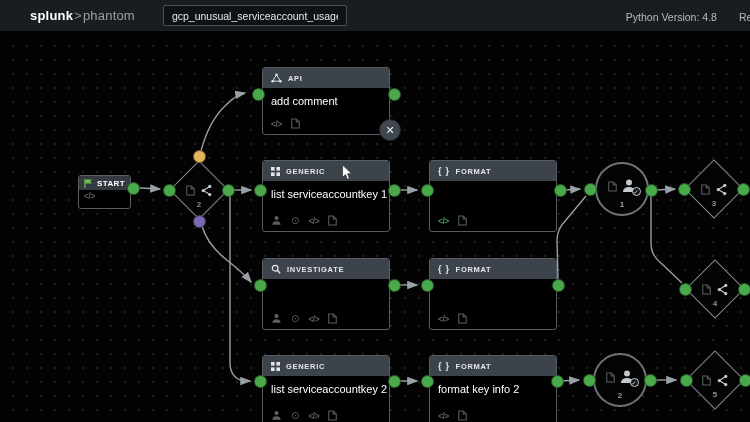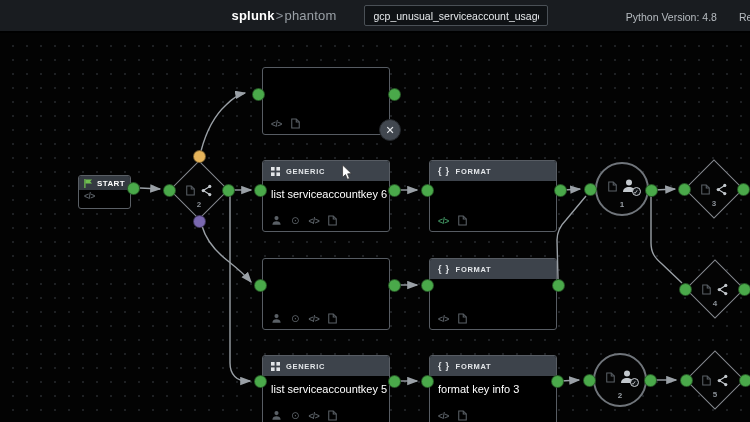--- a/index.html
+++ b/index.html
@@ -7,21 +7,20 @@
   body { font-family:"Liberation Sans","DejaVu Sans",sans-serif; }
   #app {
     position:relative; width:750px; height:422px; overflow:hidden;
     background:#050505;
   }
   
   #topbar {
     position:absolute; left:0; top:0; width:750px; height:33px;
     background:#191c20; display:flex; align-items:center; z-index:50;
     border-bottom:2px solid #000;
-    justify-content:center;
   }
   .logo { margin-left:30px; font-size:13px; white-space:nowrap; letter-spacing:0.2px; }
   .logo .lp { color:#ffffff; font-weight:bold; }
   .logo .ls { color:#8a9097; font-weight:normal; padding:0 1px; }
   .logo .lph { color:#9aa0a6; font-weight:normal; }
   .playbook-input {
     margin-left:28px; width:184px; height:21px; background:#0f1215;
     border:1px solid #4a5056; border-radius:2px; color:#e6e9ec;
     font-size:10.5px; padding:0 8px; font-family:"Liberation Sans",sans-serif;
     outline:none;
@@ -181,20 +180,32 @@
           <path d="M12,3 L4,8 L12,13" fill="none" stroke="currentColor" stroke-width="1.4"></path>
           <circle cx="12" cy="3" r="2" fill="currentColor"></circle>
           <circle cx="4" cy="8" r="2" fill="currentColor"></circle>
           <circle cx="12" cy="13" r="2" fill="currentColor"></circle>
         </svg>
     </span>
   </div>
   <div class="node-number" style="left:189px; top:200px;">2</div>
 
   <div class="block" style="left:262px; top:67px; height:68px;">
+    <div class="block-header">
+      <span class="icn">
+        <svg width="11" height="10" viewBox="0 0 14 12">
+            <path d="M7,2 L2,10 H12 Z" fill="none" stroke="currentColor" stroke-width="1.2"></path>
+            <circle cx="7" cy="2" r="1.6" fill="currentColor"></circle>
+            <circle cx="2" cy="10" r="1.6" fill="currentColor"></circle>
+            <circle cx="12" cy="10" r="1.6" fill="currentColor"></circle>
+          </svg>
+      </span>
+      <span>API</span>
+    </div>
+    <div class="block-name">add comment</div>
     <div class="block-icons">
       <span class="icn code-glyph">&lt;/&gt;</span>
       <span class="icn">
         <svg width="9" height="11" viewBox="0 0 12 14">
             <path d="M1,1 H7 L11,5 V13 H1 Z" fill="none" stroke="currentColor" stroke-width="1.4"></path>
             <path d="M7,1 V5 H11" fill="none" stroke="currentColor" stroke-width="1.4"></path>
           </svg>
       </span>
     </div>
   </div>
@@ -204,21 +215,21 @@
       <span class="icn">
         <svg width="9" height="9" viewBox="0 0 10 10">
             <rect x="0" y="0" width="4" height="4" fill="currentColor"></rect>
             <rect x="6" y="0" width="4" height="4" fill="currentColor"></rect>
             <rect x="0" y="6" width="4" height="4" fill="currentColor"></rect>
             <rect x="6" y="6" width="4" height="4" fill="currentColor"></rect>
           </svg>
       </span>
       <span>GENERIC</span>
     </div>
-    <div class="block-name">list serviceaccountkey 6</div>
+    <div class="block-name">list serviceaccountkey 1</div>
     <div class="block-icons">
       <span class="icn">
         <svg width="11" height="11" viewBox="0 0 16 16">
             <circle cx="8" cy="4.5" r="3" fill="currentColor"></circle>
             <path d="M2,14 C2,10.5 4.7,9 8,9 C11.3,9 14,10.5 14,14 Z" fill="currentColor"></path>
           </svg>
       </span>
       <span class="icn circle-glyph">⊙</span>
       <span class="icn code-glyph">&lt;/&gt;</span>
       <span class="icn">
@@ -241,20 +252,29 @@
       <span class="icn">
         <svg width="9" height="11" viewBox="0 0 12 14">
             <path d="M1,1 H7 L11,5 V13 H1 Z" fill="none" stroke="currentColor" stroke-width="1.4"></path>
             <path d="M7,1 V5 H11" fill="none" stroke="currentColor" stroke-width="1.4"></path>
           </svg>
       </span>
     </div>
   </div>
 
   <div class="block" style="left:262px; top:258px;">
+    <div class="block-header">
+      <span class="icn">
+        <svg width="10" height="10" viewBox="0 0 12 12">
+            <circle cx="5" cy="5" r="3.4" fill="none" stroke="currentColor" stroke-width="1.5"></circle>
+            <path d="M7.6,7.6 L11,11" stroke="currentColor" stroke-width="1.8"></path>
+          </svg>
+      </span>
+      <span>INVESTIGATE</span>
+    </div>
     <div class="block-icons">
       <span class="icn">
         <svg width="11" height="11" viewBox="0 0 16 16">
             <circle cx="8" cy="4.5" r="3" fill="currentColor"></circle>
             <path d="M2,14 C2,10.5 4.7,9 8,9 C11.3,9 14,10.5 14,14 Z" fill="currentColor"></path>
           </svg>
       </span>
       <span class="icn circle-glyph">⊙</span>
       <span class="icn code-glyph">&lt;/&gt;</span>
       <span class="icn">
@@ -287,21 +307,21 @@
       <span class="icn">
         <svg width="9" height="9" viewBox="0 0 10 10">
             <rect x="0" y="0" width="4" height="4" fill="currentColor"></rect>
             <rect x="6" y="0" width="4" height="4" fill="currentColor"></rect>
             <rect x="0" y="6" width="4" height="4" fill="currentColor"></rect>
             <rect x="6" y="6" width="4" height="4" fill="currentColor"></rect>
           </svg>
       </span>
       <span>GENERIC</span>
     </div>
-    <div class="block-name">list serviceaccountkey 5</div>
+    <div class="block-name">list serviceaccountkey 2</div>
     <div class="block-icons">
       <span class="icn">
         <svg width="11" height="11" viewBox="0 0 16 16">
             <circle cx="8" cy="4.5" r="3" fill="currentColor"></circle>
             <path d="M2,14 C2,10.5 4.7,9 8,9 C11.3,9 14,10.5 14,14 Z" fill="currentColor"></path>
           </svg>
       </span>
       <span class="icn circle-glyph">⊙</span>
       <span class="icn code-glyph">&lt;/&gt;</span>
       <span class="icn">
@@ -311,21 +331,21 @@
           </svg>
       </span>
     </div>
   </div>
 
   <div class="block" style="left:429px; top:355px;">
     <div class="block-header">
       <span class="icn hdr-glyph">{ }</span>
       <span>FORMAT</span>
     </div>
-    <div class="block-name">format key info 3</div>
+    <div class="block-name">format key info 2</div>
     <div class="block-icons">
       <span class="icn code-glyph">&lt;/&gt;</span>
       <span class="icn">
         <svg width="9" height="11" viewBox="0 0 12 14">
             <path d="M1,1 H7 L11,5 V13 H1 Z" fill="none" stroke="currentColor" stroke-width="1.4"></path>
             <path d="M7,1 V5 H11" fill="none" stroke="currentColor" stroke-width="1.4"></path>
           </svg>
       </span>
     </div>
   </div>

